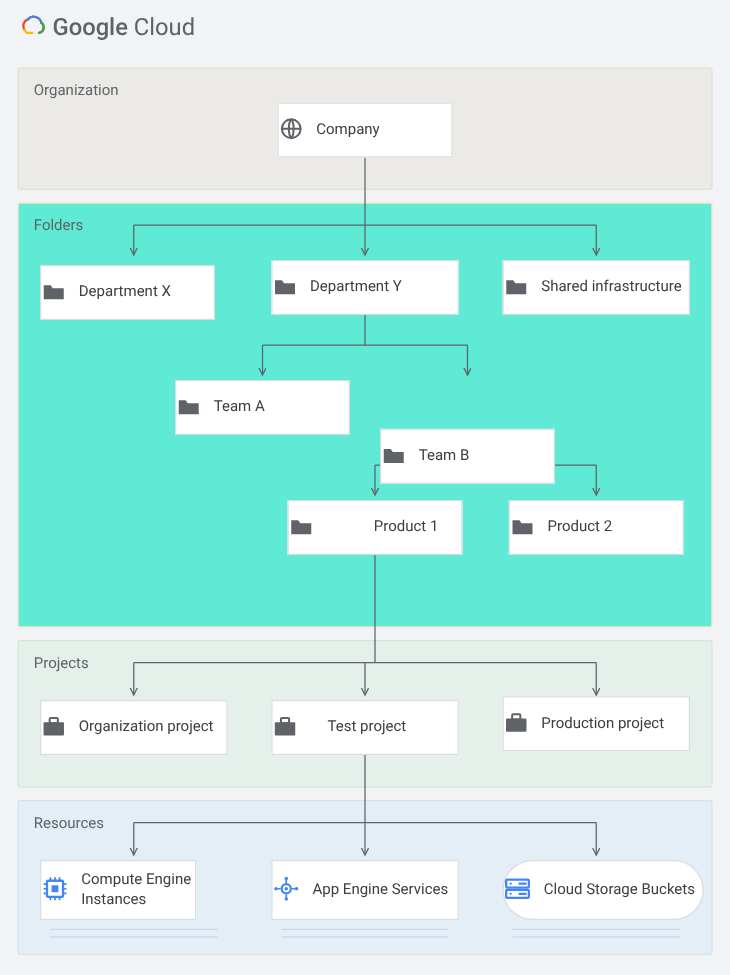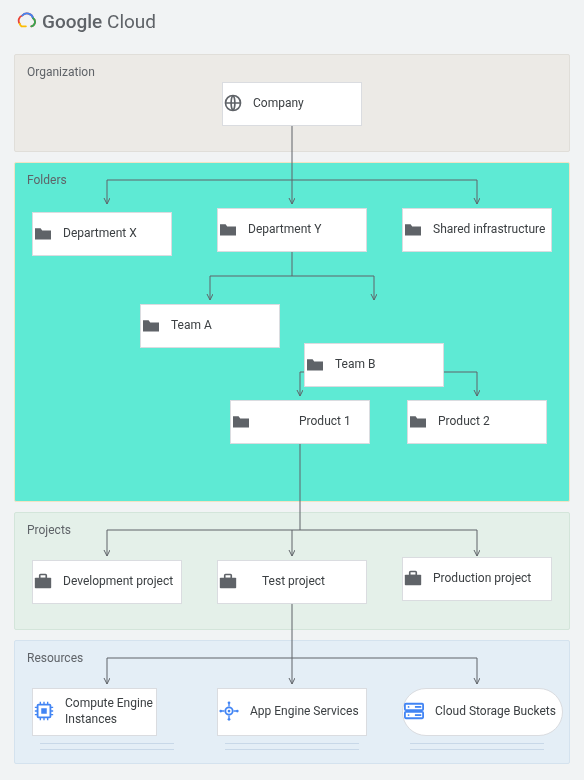--- a/index.html
+++ b/index.html
@@ -205,21 +205,21 @@
   <span class="node-label">Product 2</span>
 </div>
 
 <div class="node" style="left:32px; top:560px; width:150px; height:44px;">
   <span class="node-icon">
     <svg width="20" height="18" viewBox="0 0 24 22">
         <rect x="2" y="7" width="20" height="13" rx="1" fill="#5f6368"></rect>
         <rect x="8" y="3" width="8" height="5" rx="1" fill="none" stroke="#5f6368" stroke-width="2"></rect>
       </svg>
   </span>
-  <span class="node-label">Development project</span>
+  <span class="node-label">Organization project</span>
 </div>
 
 <div class="node" style="left:217px; top:560px; width:150px; height:44px;gap:24px;">
   <span class="node-icon">
     <svg width="20" height="18" viewBox="0 0 24 22">
         <rect x="2" y="7" width="20" height="13" rx="1" fill="#5f6368"></rect>
         <rect x="8" y="3" width="8" height="5" rx="1" fill="none" stroke="#5f6368" stroke-width="2"></rect>
       </svg>
   </span>
   <span class="node-label">Test project</span>

